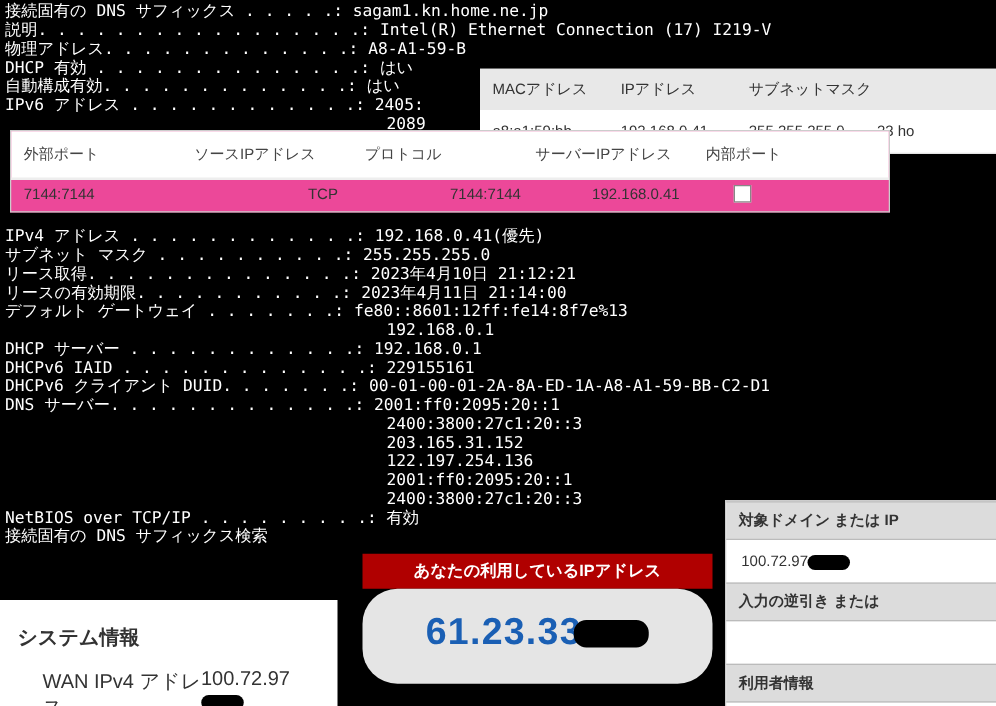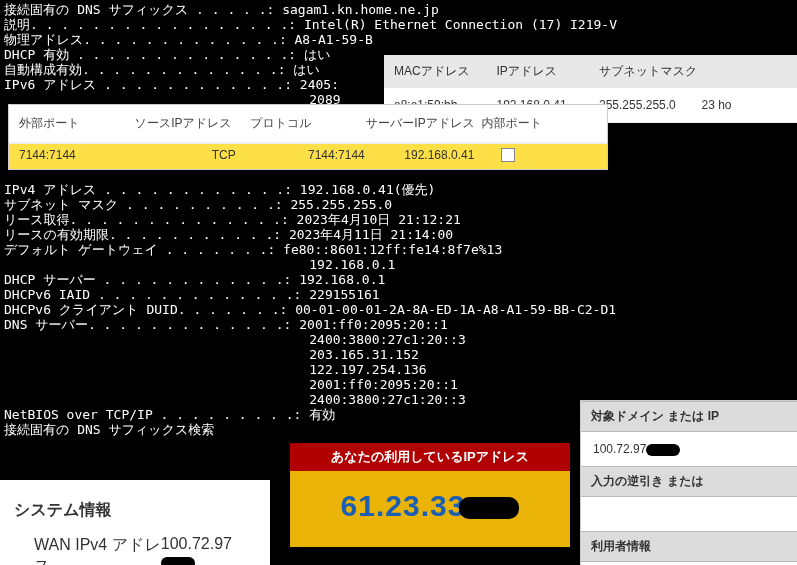--- a/index.html
+++ b/index.html
@@ -3,33 +3,33 @@
 <meta charset="utf-8">
 <style>
 * { margin: 0; padding: 0; box-sizing: border-box; }
 body { width: 797px; height: 565px; background: #000; font-family: "MS Gothic", monospace; font-size: 13px; color: #fff; position: relative; overflow: hidden; }
 .terminal { padding: 2px 4px; line-height: 15px; white-space: pre; }
 .term-line { display: block; }
 .table1 { position: absolute; top: 55px; left: 384px; width: 430px; background: #fff; color: #333; font-family: sans-serif; font-size: 12px; }
 .table1 .hdr { background: #e8e8e8; display: flex; padding: 8px 10px; }
 .table1 .hdr > div, .table1 .row > div { flex: 1; }
 .table1 .row { display: flex; padding: 10px; border-bottom: 1px solid #eee; }
-.table2 { position: absolute; top: 104px; left: 8px; width: 600px; background: #fde047; color: #333; font-family: sans-serif; font-size: 12px; border: 1px solid #ccc; }
+.table2 { position: absolute; top: 104px; left: 8px; width: 704px; background: #ec4899; color: #333; font-family: sans-serif; font-size: 12px; border: 1px solid #ccc; }
 .table2 .hdr { background: #fff; display: flex; padding: 10px; border-bottom: 2px solid #eee; font-size: 12px; color: #444; }
 .table2 .hdr > div, .table2 .row > div { flex: 1; }
 .table2 .row { display: flex; padding: 4px 10px; justify-content: center; }
 .checkbox { width: 14px; height: 14px; border: 1px solid #888; display: inline-block; background: #fff; }
 .sysinfo { position: absolute; top: 480px; left: 0; width: 270px; height: 90px; background: #fff; color: #333; font-family: sans-serif; padding: 20px 14px; }
 .sysinfo .title { font-size: 16px; font-weight: bold; margin-bottom: 14px; }
 .sysinfo .row { display: flex; font-size: 16px; padding-left: 20px; }
 .sysinfo .label { width: 140px; }
 .redacted { display: inline-block; background: #000; width: 34px; height: 12px; border-radius: 6px; vertical-align: middle; }
 .ipbox { position: absolute; top: 443px; left: 290px; width: 280px; }
 .ipbox .bar { background: #b00000; color: #fff; text-align: center; padding: 5px 0; font-family: sans-serif; font-size: 13px; font-weight: bold; }
-.ipbox .val { background: #eab308; color: #1a5fb4; font-family: sans-serif; font-size: 30px; font-weight: bold; text-align: center; padding: 18px 4px 24px; letter-spacing: 1px; }
+.ipbox .val { background: #e5e5e5; color: #1a5fb4; font-family: sans-serif; font-size: 30px; font-weight: bold; text-align: center; padding: 18px 4px 24px; letter-spacing: 1px; border-radius: 28px; }
 .redacted-big { display: inline-block; background: #000; width: 60px; height: 22px; border-radius: 10px; vertical-align: middle; margin-left: -6px; }
 .whois { position: absolute; top: 400px; left: 580px; width: 240px; background: #fff; color: #333; font-family: sans-serif; font-size: 12px; border-left: 1px solid #ccc; border-top: 1px solid #ccc; }
 .whois .sect-hdr { background: #dcdcdc; padding: 6px 10px; font-weight: bold; border-bottom: 1px solid #bbb; border-top: 1px solid #bbb; }
 .whois .sect-val { padding: 10px 12px; }
 .whois .kv { padding: 10px 12px; }
 </style>
 </head>
 <body>
 
 <div class="terminal" id="term"><div class="term-line">接続固有の DNS サフィックス . . . . .: sagam1.kn.home.ne.jp</div><div class="term-line">説明. . . . . . . . . . . . . . . . .: Intel(R) Ethernet Connection (17) I219-V</div><div class="term-line">物理アドレス. . . . . . . . . . . . .: A8-A1-59-B</div><div class="term-line">DHCP 有効 . . . . . . . . . . . . . .: はい</div><div class="term-line">自動構成有効. . . . . . . . . . . . .: はい</div><div class="term-line">IPv6 アドレス . . . . . . . . . . . .: 2405:</div><div class="term-line">                                       2089</div><div class="term-line">                                       </div><div class="term-line">                                       </div><div class="term-line">                                       </div><div class="term-line">                                       </div><div class="term-line">                                       </div><div class="term-line">IPv4 アドレス . . . . . . . . . . . .: 192.168.0.41(優先)</div><div class="term-line">サブネット マスク . . . . . . . . . .: 255.255.255.0</div><div class="term-line">リース取得. . . . . . . . . . . . . .: 2023年4月10日 21:12:21</div><div class="term-line">リースの有効期限. . . . . . . . . . .: 2023年4月11日 21:14:00</div><div class="term-line">デフォルト ゲートウェイ . . . . . . .: fe80::8601:12ff:fe14:8f7e%13</div><div class="term-line">                                       192.168.0.1</div><div class="term-line">DHCP サーバー . . . . . . . . . . . .: 192.168.0.1</div><div class="term-line">DHCPv6 IAID . . . . . . . . . . . . .: 229155161</div><div class="term-line">DHCPv6 クライアント DUID. . . . . . .: 00-01-00-01-2A-8A-ED-1A-A8-A1-59-BB-C2-D1</div><div class="term-line">DNS サーバー. . . . . . . . . . . . .: 2001:ff0:2095:20::1</div><div class="term-line">                                       2400:3800:27c1:20::3</div><div class="term-line">                                       203.165.31.152</div><div class="term-line">                                       122.197.254.136</div><div class="term-line">                                       2001:ff0:2095:20::1</div><div class="term-line">                                       2400:3800:27c1:20::3</div><div class="term-line">NetBIOS over TCP/IP . . . . . . . . .: 有効</div><div class="term-line">接続固有の DNS サフィックス検索 </div></div>

